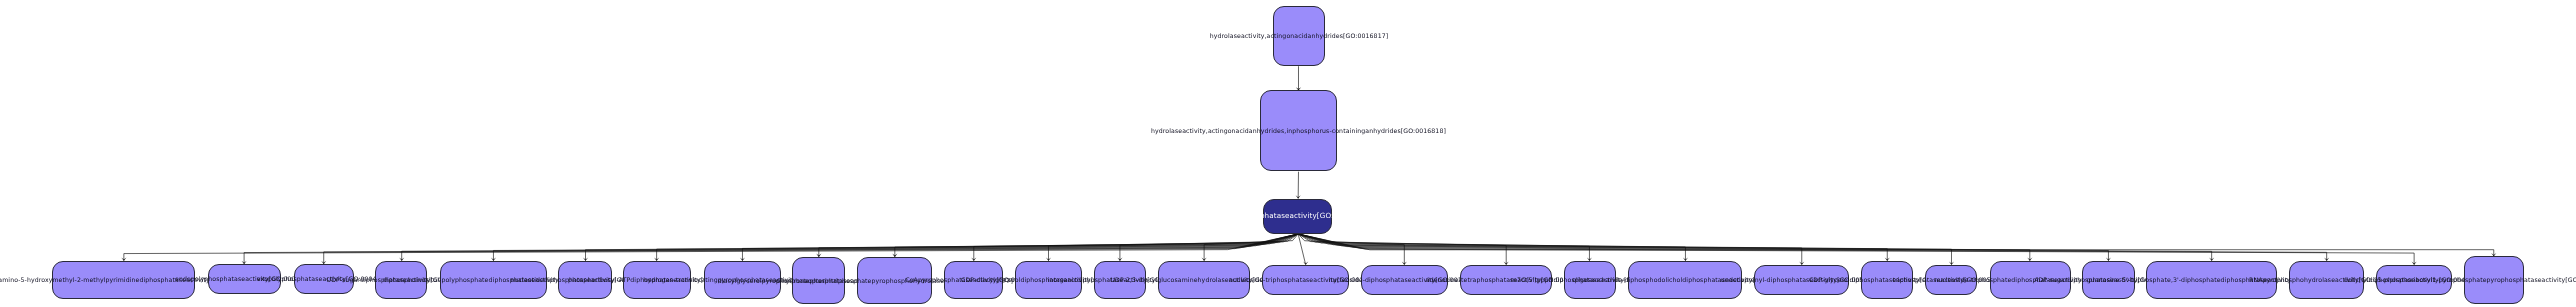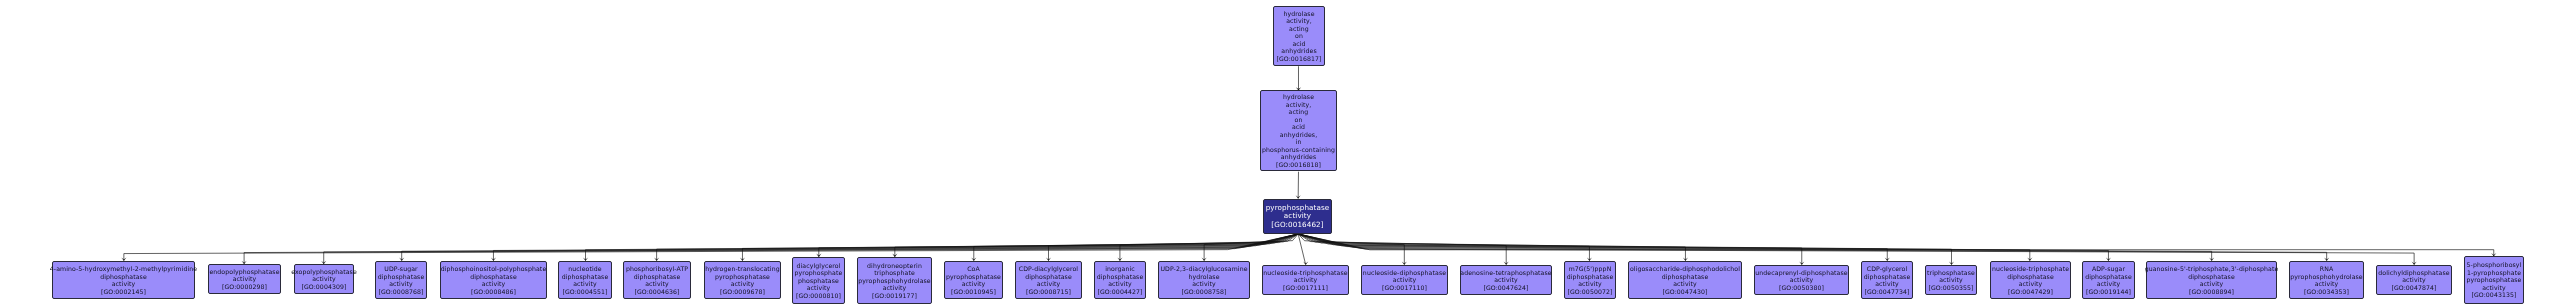--- a/index.html
+++ b/index.html
@@ -1,21 +1,21 @@
 <!DOCTYPE html>
 <html style="font-size:10.5px"><head>
 <meta charset="utf-8">
 <style>
   html, body { margin: 0; padding: 0; background: #ffffff; }
   body { width: 2576px; height: 308px; position: relative; overflow: hidden;
          font-family: "DejaVu Sans", sans-serif; }
   #edges { position: absolute; left: 0; top: 0; width: 2576px; height: 308px; }
   .node { position: absolute; box-sizing: border-box; border: 0.7px solid #2a2a3a;
-          border-radius: 2px; background: #9a8cfa; color: #111122;
-          display: flex; flex-direction: column; align-items: center; justify-content: center;
+          border-radius: 11px; background: #9a8cfa; color: #111122;
+          display: flex; flex-direction: row; align-items: center; justify-content: center;
           text-align: center; font-size: 6.2px; line-height: 7.5px; letter-spacing: 0.1px; }
   .node.focus { background: #2e2e8e; color: #ffffff; font-size: 7.2px; line-height: 8.5px; }
   .node span { display: block; white-space: nowrap; }
 </style>
 </head>
 <body>
 
 <svg id="edges" xmlns="http://www.w3.org/2000/svg" viewBox="0 0 3931 470" width="2576" height="308">
     <path d="M1981.5,101 L1981.5,138" stroke="#111111" stroke-width="1" fill="none"></path>
     <path d="M1977.5,133 L1981.5,138 L1985.5,133 L1981.5,136 Z" fill="#111111"></path>

